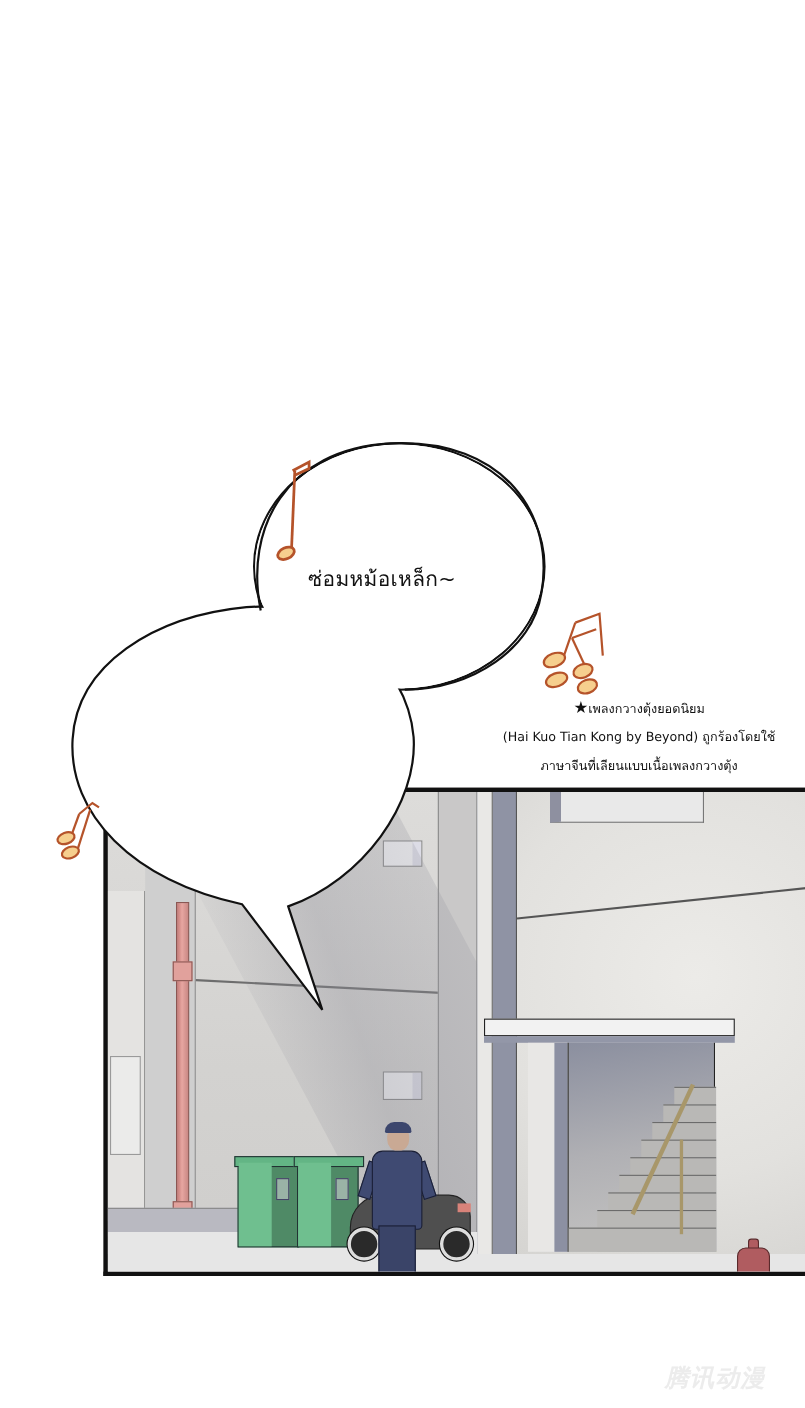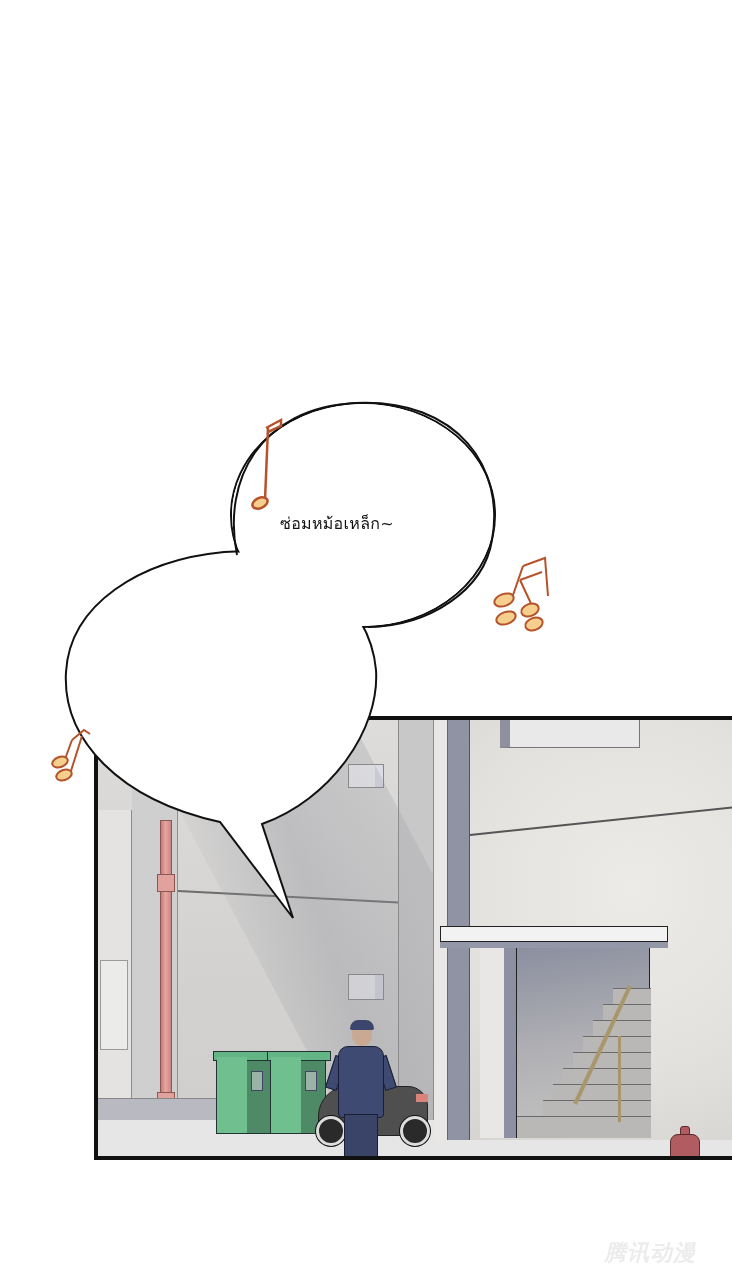--- a/index.html
+++ b/index.html
@@ -74,21 +74,21 @@
   .person-legs { position: absolute; left: 246px; top: 394px; width: 34px; height: 46px; background: #3a4468; border: 1px solid #1a1f36; }
   .person-head { position: absolute; left: 254px; top: 304px; width: 20px; height: 22px; background: #c9a994; border-radius: 40% 40% 45% 45%; }
   .person-cap { position: absolute; left: 252px; top: 300px; width: 24px; height: 10px; background: #3c466d; border-radius: 10px 10px 2px 2px; }
   .person-arm-l { position: absolute; left: 232px; top: 336px; width: 12px; height: 34px; background: #3f4a72; transform: rotate(18deg); border: 1px solid #1a1f36; }
   .person-arm-r { position: absolute; left: 282px; top: 336px; width: 12px; height: 34px; background: #3f4a72; transform: rotate(-18deg); border: 1px solid #1a1f36; }
 
   
   .bubble-svg { position: absolute; left: 0; top: 0; width: 732px; height: 1280px; pointer-events: none; }
   .bubble-text {
     position: absolute; font-family: "DejaVu Sans", sans-serif; color: #111;
-    font-size: 16px; white-space: nowrap; letter-spacing: 0.3px;
+    font-size: 19px; white-space: nowrap; letter-spacing: 0.3px;
   }
   .bubble-text.top { left: 280px; top: 511px; }
   .bubble-text.bottom { left: 104px; top: 678px; }
 
   
   .footnote {
     position: absolute; left: 430px; top: 630px; width: 302px; text-align: center;
     font-family: "DejaVu Sans", sans-serif; font-size: 11.5px; color: #111; line-height: 26px;
   }
   .footnote .line { display: block; white-space: nowrap; }
@@ -204,15 +204,20 @@
       <path d="M 72 740 L 84 730 L 90 734"></path>
       <path d="M 72 740 L 64 762"></path>
       <path d="M 82 736 L 70 774"></path>
       <ellipse cx="60" cy="762" rx="8" ry="5" fill="#f6cf8e" transform="rotate(-20 60 762)"></ellipse>
       <ellipse cx="64" cy="775" rx="8" ry="5" fill="#f6cf8e" transform="rotate(-20 64 775)"></ellipse>
     </g>
   </svg>
 
   <div class="bubble-text top">ซ่อมหม้อเหล็ก~</div>
 
+  <div class="footnote">
+    <span class="line"><span class="star">★</span><span>เพลงกวางตุ้งยอดนิยม</span></span>
+    <span class="line">(Hai Kuo Tian Kong by Beyond) ถูกร้องโดยใช้</span>
+    <span class="line">ภาษาจีนที่เลียนแบบเนื้อเพลงกวางตุ้ง</span>
+  </div>
 
   <div class="watermark">腾讯动漫</div>
 </div>
 
 </body></html>

